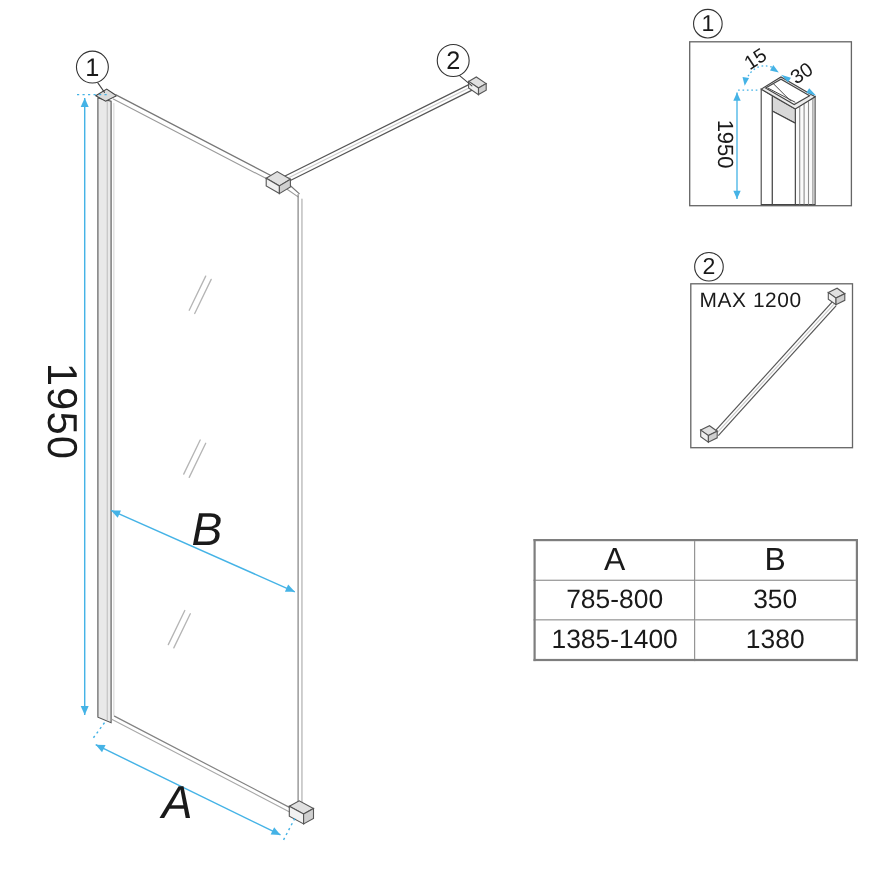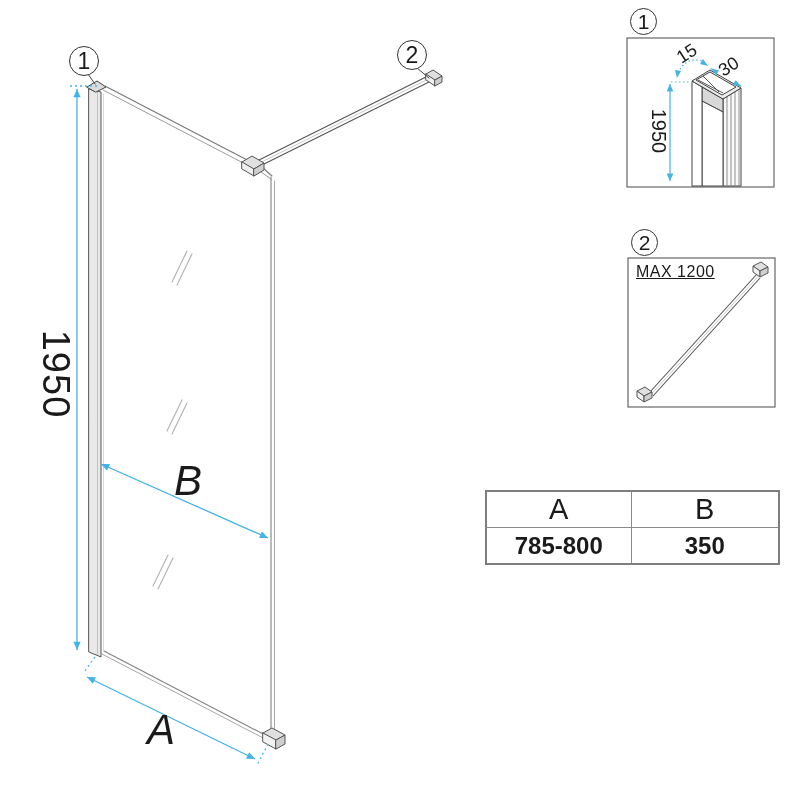--- a/index.html
+++ b/index.html
@@ -8,38 +8,38 @@
     font-family:"Liberation Sans",sans-serif;color:#1a1a1a;overflow:hidden;
   }
   svg.draw{position:absolute;left:0;top:0;width:800px;height:800px;}
   .txt{position:absolute;transform:translate(-50%,-50%);white-space:nowrap;color:#1a1a1a;}
   .rot90{transform:translate(-50%,-50%) rotate(90deg);}
   .rotiso{transform:translate(-50%,-50%) rotate(-33deg);}
   .dim-big{font-size:38px;letter-spacing:1px;}
   .dim-ab{font-size:42px;font-style:italic;}
   .dim-small{font-size:20px;}
   .dim-tiny{font-size:18px;}
-  .max-label{position:absolute;font-size:16px;transform:none;letter-spacing:0.5px;text-decoration:underline;}
+  .max-label{position:absolute;font-size:19px;transform:none;letter-spacing:0.5px;}
   .callout{
     position:absolute;border:1.5px solid #333;border-radius:50%;background:#fff;
     display:flex;align-items:center;justify-content:center;box-sizing:border-box;
   }
   .callout.big{width:30px;height:30px;font-size:23px;}
   .callout.small{width:27px;height:27px;font-size:21px;}
   table.size{
     position:absolute;left:485px;top:490px;width:293px;
     border-collapse:collapse;table-layout:fixed;
     border:2px solid #7e7e7e;
   }
   table.size th,table.size td{
     border:1.5px solid #8a8a8a;text-align:center;vertical-align:middle;
     height:35px;padding:0;font-weight:normal;
   }
   table.size th{font-size:29px;height:35px;}
-  table.size td{font-size:24px;font-weight:bold;}
+  table.size td{font-size:24px;}
   table.size col.ca{width:145px;}
   table.size col.cb{width:148px;}
 </style>
 </head>
 <body>
 
 <svg class="draw" viewBox="0 0 800 800">
   <defs>
     <marker id="arr" viewBox="0 0 10 10" refX="9" refY="5" markerWidth="9" markerHeight="7" orient="auto-start-reverse">
       <path d="M0,1 L9,5 L0,9 z" fill="#45b3e6"></path>
@@ -179,14 +179,18 @@
     <tr>
       <th>A</th>
       <th>B</th>
     </tr>
   </thead>
   <tbody>
     <tr>
       <td>785-800</td>
       <td>350</td>
     </tr>
+    <tr>
+      <td>1385-1400</td>
+      <td>1380</td>
+    </tr>
   </tbody>
 </table>
 
 </body></html>

